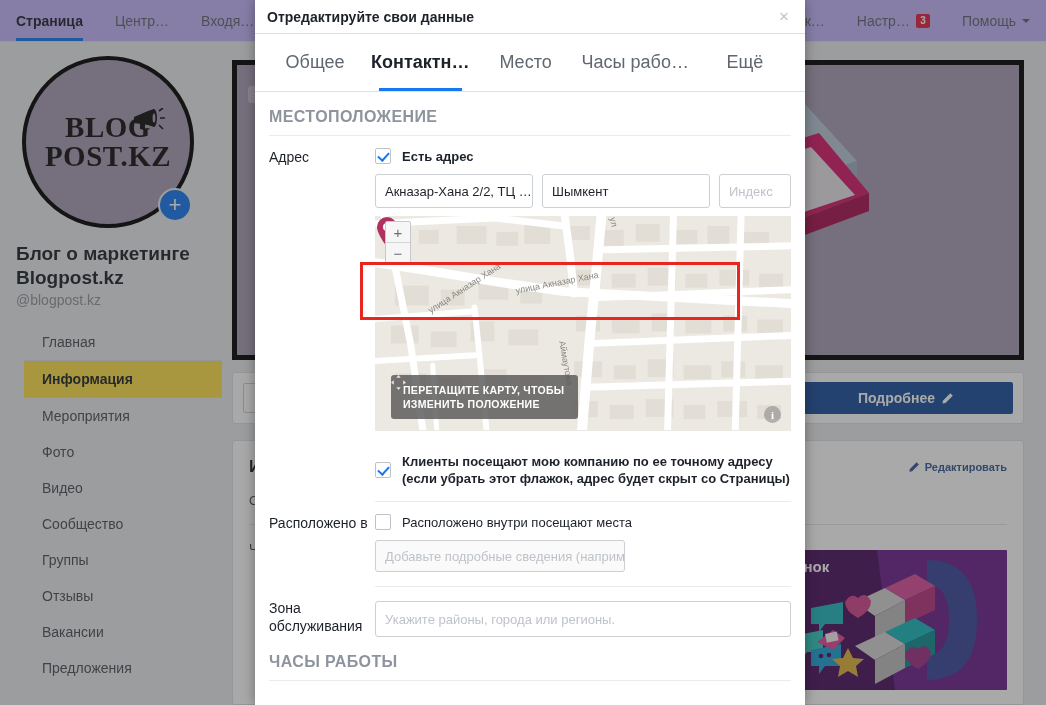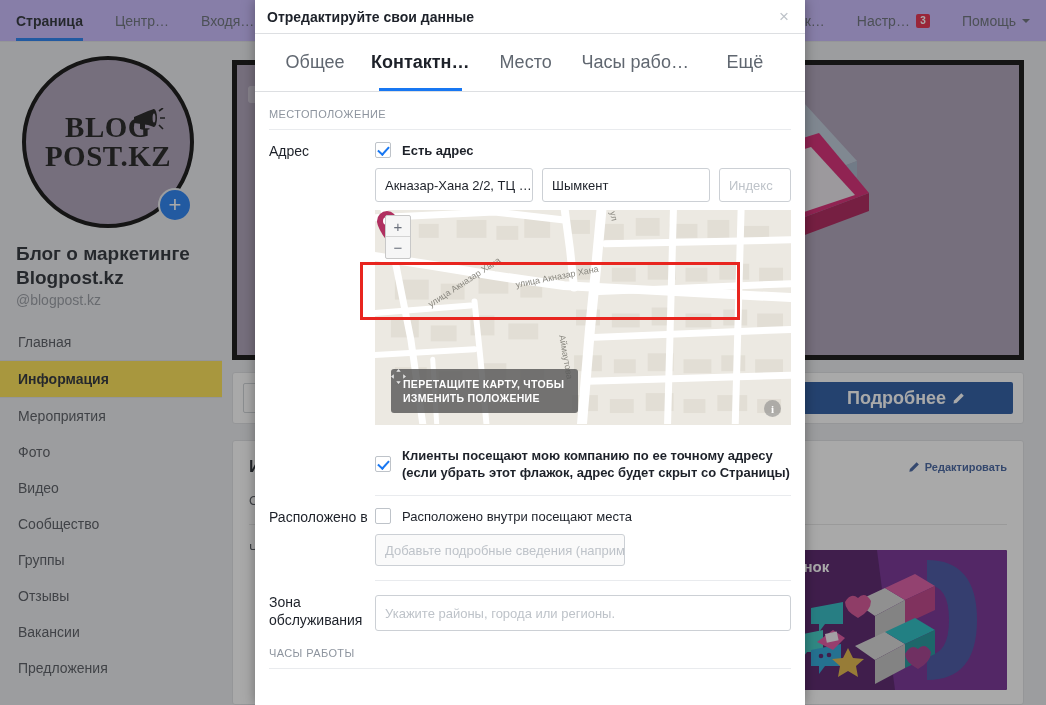--- a/index.html
+++ b/index.html
@@ -68,21 +68,21 @@
     color: #fff; font-size: 22px; line-height: 30px; text-align: center;
     font-weight: 300;
   }
   .page-title {
     margin: 14px 16px 0 16px; font-size: 19px; font-weight: bold;
     color: #1d2129; line-height: 1.25;
   }
   .page-handle { margin: 2px 16px 0 16px; font-size: 14px; color: #90949c; }
   .navlist { margin-top: 16px; }
   .navlist-item {
-    padding: 9px 18px; font-size: 14px; color: #4b4f56; line-height: 18px;
+    padding: 9px 18px; font-size: 14px; color: #4b4f56; line-height: 18px; margin-left: 24px;
   }
   .navlist-item.active {
     font-weight: bold; color: #1d2129;
     background: #fde047; border: 1px solid #dddfe2;
     border-left: 0; border-right: 0;
   }
 
   
   .cover-card {
     position: absolute; top: 60px; left: 232px; width: 792px; height: 300px;
@@ -99,21 +99,21 @@
     background: #fff; border: 1px solid #dddfe2; border-radius: 3px;
     display: flex; align-items: center; justify-content: space-between;
     padding: 0 10px;
   }
   .like-box {
     width: 38px; height: 30px; border: 1px solid #ccd0d5; border-radius: 2px;
     display: flex; align-items: center; justify-content: center; color: #365899;
   }
   .more-btn {
     width: 214px; height: 32px; background: #1b4f9c; border-radius: 2px;
-    color: #fff; font-size: 18px; font-weight: bold;
+    color: #fff; font-size: 14px; font-weight: bold;
     display: flex; align-items: center; justify-content: center; gap: 6px;
   }
 
   .info-card {
     position: absolute; top: 440px; left: 232px; width: 792px; height: 265px;
     background: #fff; border: 1px solid #dddfe2; border-radius: 3px;
     padding: 16px;
   }
   .info-card-head { display: flex; justify-content: space-between; align-items: center; }
   .info-card-title { font-size: 17px; font-weight: bold; color: #1d2129; }
@@ -158,21 +158,21 @@
     padding: 0 4px;
   }
   .modal-tab.active { color: #1d2129; font-weight: bold; }
   .modal-tab.active::after {
     content: ""; position: absolute; left: 12px; right: 12px; bottom: 0;
     height: 3px; background: #1877f2;
   }
   .modal-body { flex: 1; overflow: hidden; padding: 0 14px; position: relative; }
 
   .section-head {
-    font-size: 11px; font-weight: normal; color: #8d949e;
+    font-size: 16px; font-weight: bold; color: #8d949e;
     letter-spacing: 0.4px; padding: 16px 0 9px 0;
     border-bottom: 1px solid #e9ebee;
   }
   .row { display: flex; padding: 12px 0 0 0; }
   .row-label {
     width: 106px; flex: none; font-size: 14px; color: #1d2129; line-height: 18px;
   }
   .row-field { flex: 1; }
 
   .cb {

